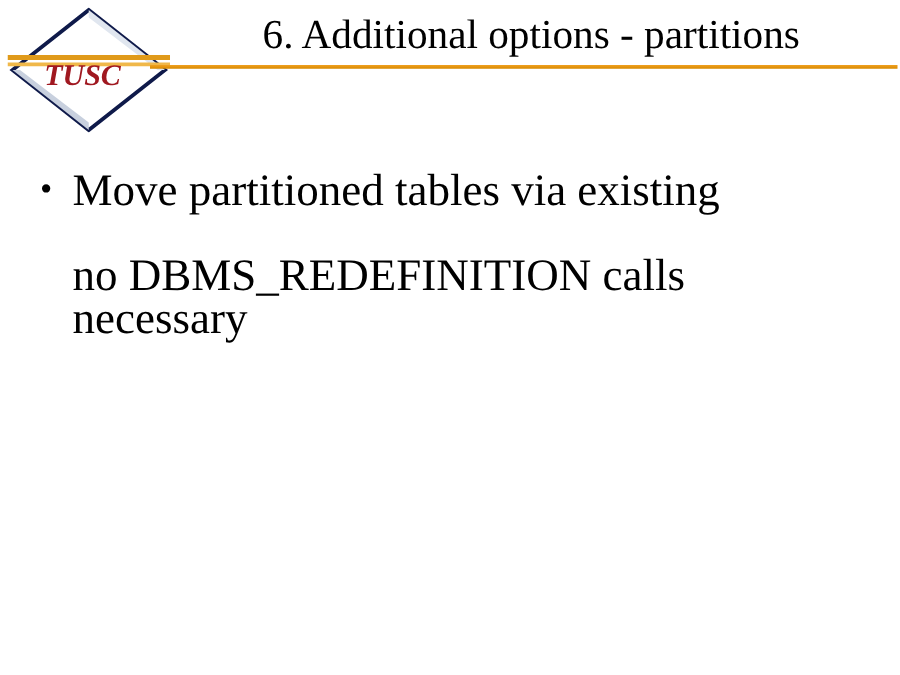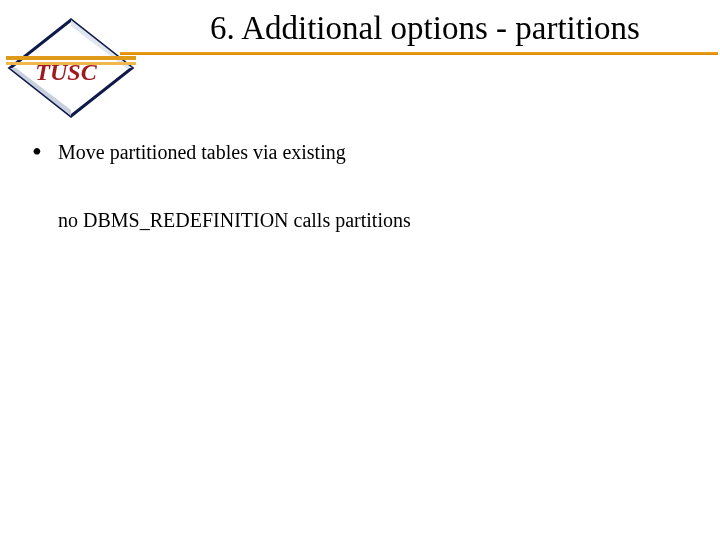--- a/index.html
+++ b/index.html
@@ -12,21 +12,21 @@
     color: #000;
     overflow: hidden;
   }
   .slide {
     position: relative;
     width: 720px;
     height: 540px;
   }
   .logo {
     position: absolute;
-    top: 18px;
+    top: 6px;
     left: 6px;
     width: 130px;
     height: 100px;
   }
   .title {
     position: absolute;
     top: 10px;
     left: 210px;
     right: 4px;
     font-size: 33px;
@@ -59,21 +59,21 @@
     align-items: flex-start;
   }
   .bullet-marker {
     font-size: 28px;
     line-height: 34px;
     width: 26px;
     flex: 0 0 26px;
     text-align: left;
   }
   .bullet-text {
-    font-size: 20px;
+    font-size: 36px;
     line-height: 34px;
   }
 </style>
 </head>
 <body>
 
 <div class="slide">
 
   <div class="logo">
     <svg viewBox="0 0 130 100" width="130" height="100">
@@ -91,18 +91,18 @@
   <div class="title-rule">
     <div class="bar"></div>
   </div>
 
   <div class="body">
     <div class="bullet-row">
       <div class="bullet-marker">•</div>
       <div class="bullet-text">
         <span>Move partitioned tables via existing</span><br>
         <br>
-        <span>no DBMS_REDEFINITION calls partitions</span>
+        <span>no DBMS_REDEFINITION calls necessary</span>
       </div>
     </div>
   </div>
 
 </div>
 
 </body></html>

